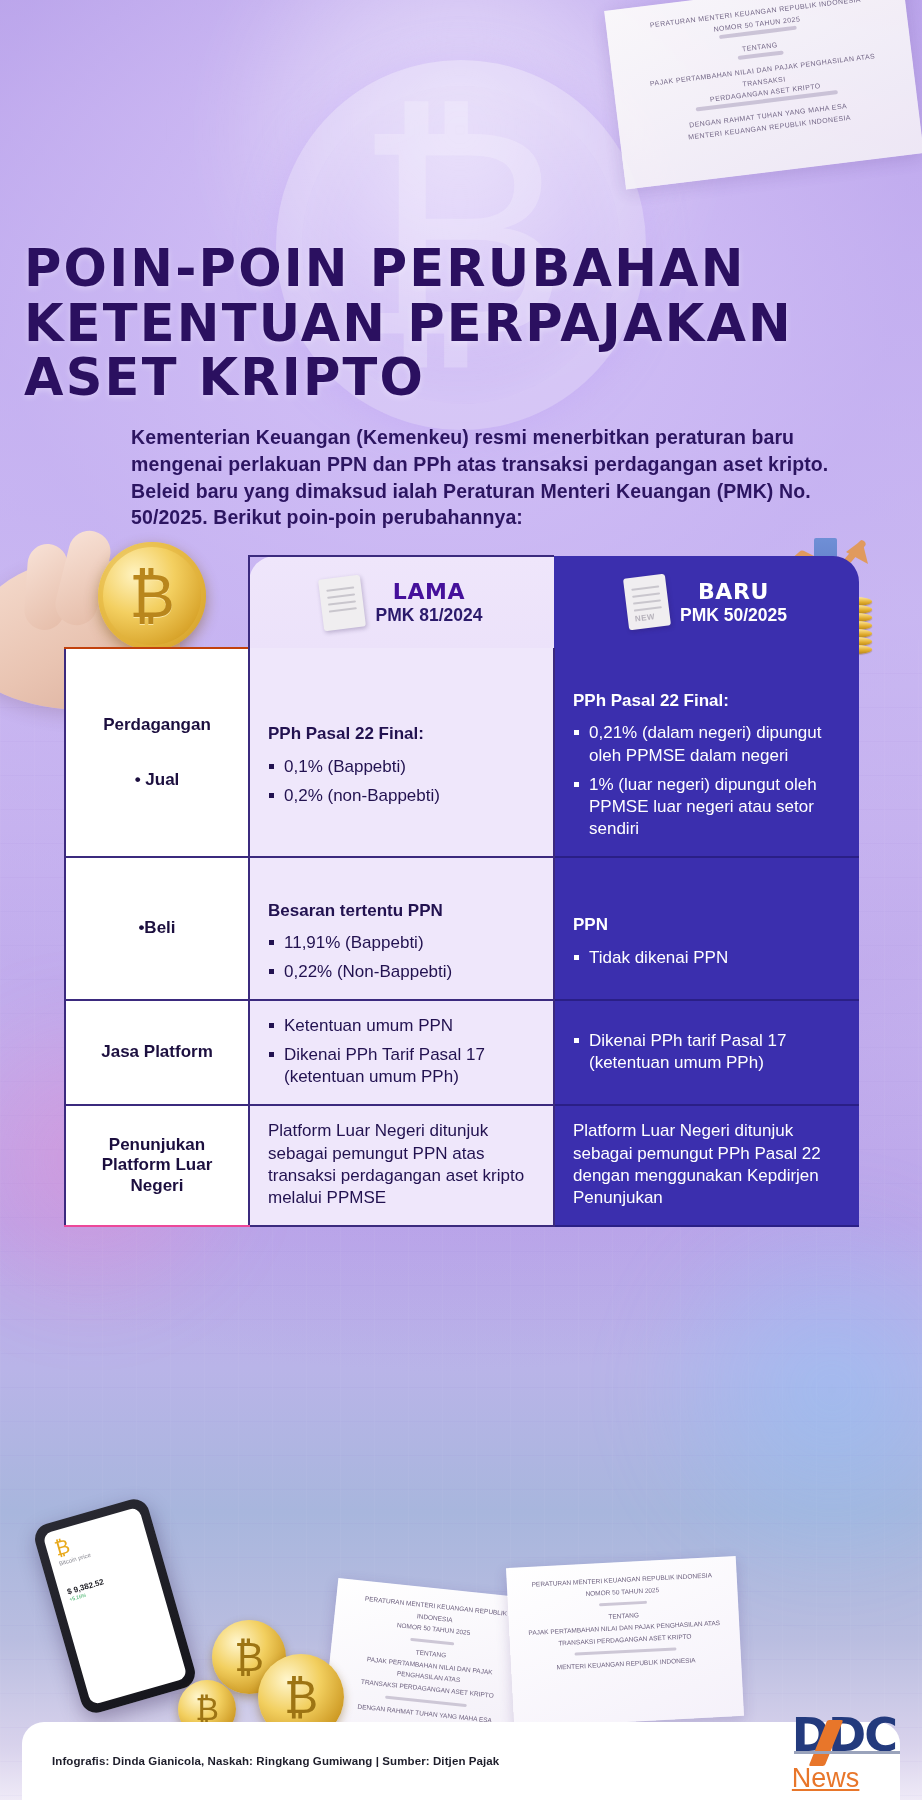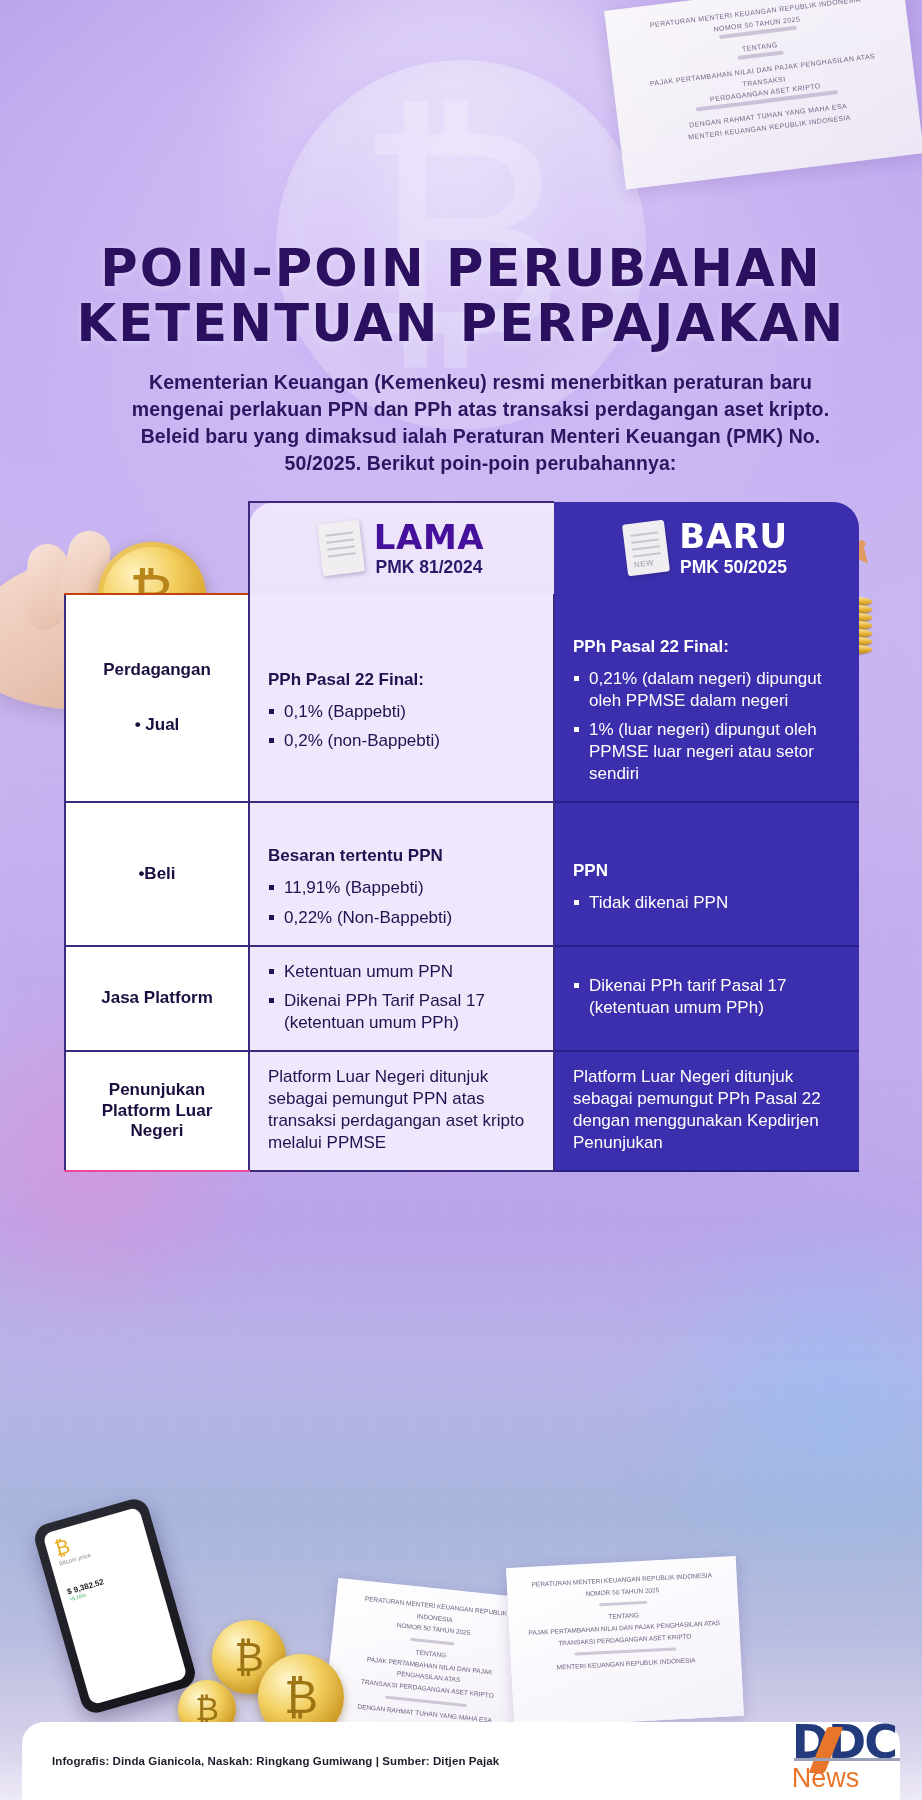--- a/index.html
+++ b/index.html
@@ -110,21 +110,21 @@
   .coin-stack i { display:block; height:9px; margin-top:-1px; border-radius:50%/50%;
     background: linear-gradient(180deg,#ffe79a,#e0ab2c 60%,#b5831a);
     box-shadow: 0 1px 1px rgba(120,80,10,.35); }
   .coin-sm { position:absolute; width:46px; height:46px; border-radius:50%;
     background: radial-gradient(circle at 34% 30%, #fff3c0 0%, #f0ca57 42%, #cf9c26 74%, #a5760f 100%);
     display:flex; align-items:center; justify-content:center;
     box-shadow: 0 3px 8px rgba(120,80,10,.38); }
   .coin-sm span { font-family:"DejaVu Sans",sans-serif; font-size:26px; color:#9d7413; line-height:1; }
 
   
-  .header { position: relative; z-index: 3; padding-top: 242px; text-align: center; }
+  .header { position: relative; z-index: 3; padding-top: 242px; text-align: left; }
   .title {
     font-family: "DejaVu Sans", sans-serif;
     font-weight: 700; font-size: 51px; line-height: 1.07;
     letter-spacing: 2.2px; color: #2b1060;
     text-transform: uppercase;
     text-shadow: 0 2px 6px rgba(255,255,255,.35);
     padding: 0 24px;
   }
   .title .l3 { font-size: 51px; }
   .subtitle {
@@ -143,21 +143,21 @@
   .hdr-lama {
     background: linear-gradient(180deg,#efe6fb,#ece2fa);
     border-top-left-radius: 26px;
     border-left: 2px solid #3b2a7e; border-top: 2px solid #3b2a7e;
   }
   .hdr-baru {
     background: #3b2fae; border-top-right-radius: 26px;
   }
   .hdr-inner { display:flex; align-items:center; justify-content:center; gap: 12px; }
   .hdr-txt { text-align: center; line-height: 1.1; }
-  .hdr-title { font-family:"DejaVu Sans",sans-serif; font-weight:700; font-size: 34px; letter-spacing: .6px; }
+  .hdr-title { font-family:"DejaVu Sans",sans-serif; font-weight:700; font-size: 22px; letter-spacing: .6px; }
   .hdr-lama .hdr-title { color: #45109b; }
   .hdr-baru .hdr-title { color: #ffffff; }
   .hdr-sub { font-size: 17.5px; font-weight: 700; margin-top: 2px; }
   .hdr-lama .hdr-sub { color: #2b1a6b; }
   .hdr-baru .hdr-sub { color: #ffffff; }
 
   
   .paper {
     width: 42px; height: 52px; background: #f0eef0; position: relative;
     transform: rotate(-7deg); border-radius: 3px;
@@ -245,21 +245,21 @@
   .logo { position: absolute; right: 26px; bottom: 8px; text-align: left; z-index: 5; }
   .logo .mark {
     font-family: "DejaVu Sans", sans-serif; font-weight: 700; font-size: 46px;
     color: #233a7d; letter-spacing: -2px; line-height: .92; position: relative; display:inline-block;
   }
   .logo .mark .slash {
     position: absolute; left: 26px; top: 6px; width: 16px; height: 46px;
     background: #e8762a; transform: skewX(-22deg); border-radius: 2px;
   }
   .logo .mark .under { position:absolute; left: 2px; bottom: 2px; width: 106px; height: 3px; background: #9aa3bb; }
-  .logo .news { font-size: 27px; color: #e8762a; line-height: 1; margin-top: 2px; }
+  .logo .news { font-size: 27px; color: #e8762a; line-height: 1; margin-top: 9px; text-decoration: underline; }
 </style>
 </head>
 <body>
 
 <div class="bg"></div>
 <div class="circuit"></div>
 <div class="glowA"></div>
 <div class="glowB"></div>
 <div class="glowC"></div>
 <div class="medallion"></div>
@@ -319,20 +319,21 @@
       <i></i>
       <i></i>
       <i></i>
   </div>
 </div>
 
 <div class="header">
   <div class="title">
     <div>POIN-POIN PERUBAHAN</div>
     <div>KETENTUAN PERPAJAKAN</div>
+    <div class="l3">ASET KRIPTO</div>
   </div>
   <div class="subtitle">Kementerian Keuangan (Kemenkeu) resmi menerbitkan peraturan baru mengenai perlakuan PPN dan PPh atas transaksi perdagangan aset kripto. Beleid baru yang dimaksud ialah Peraturan Menteri Keuangan (PMK) No. 50/2025. Berikut poin-poin perubahannya:</div>
 </div>
 
 <div class="table-wrap">
   <table class="tbl">
     <colgroup>
         <col style="width:184px">
         <col style="width:305px">
         <col style="width:305px">

